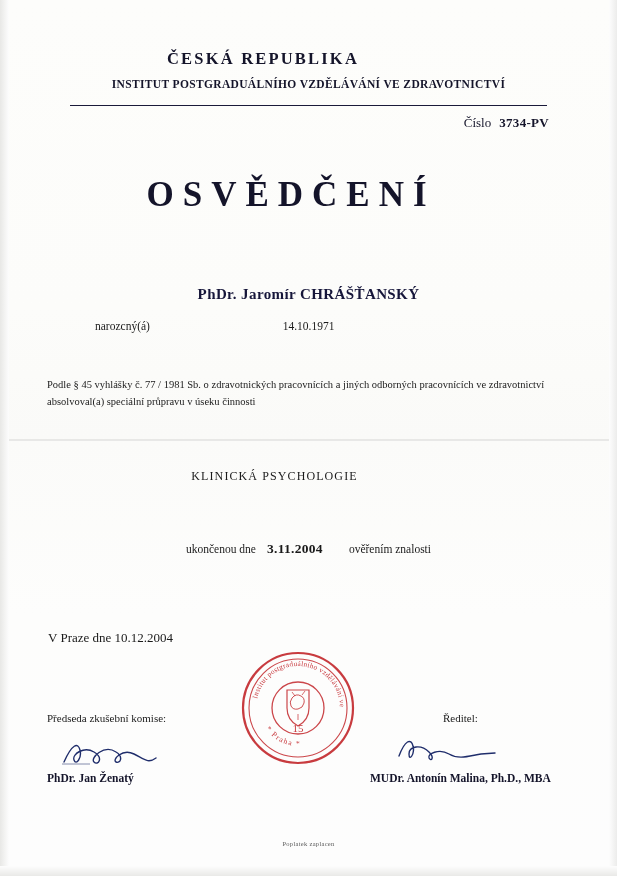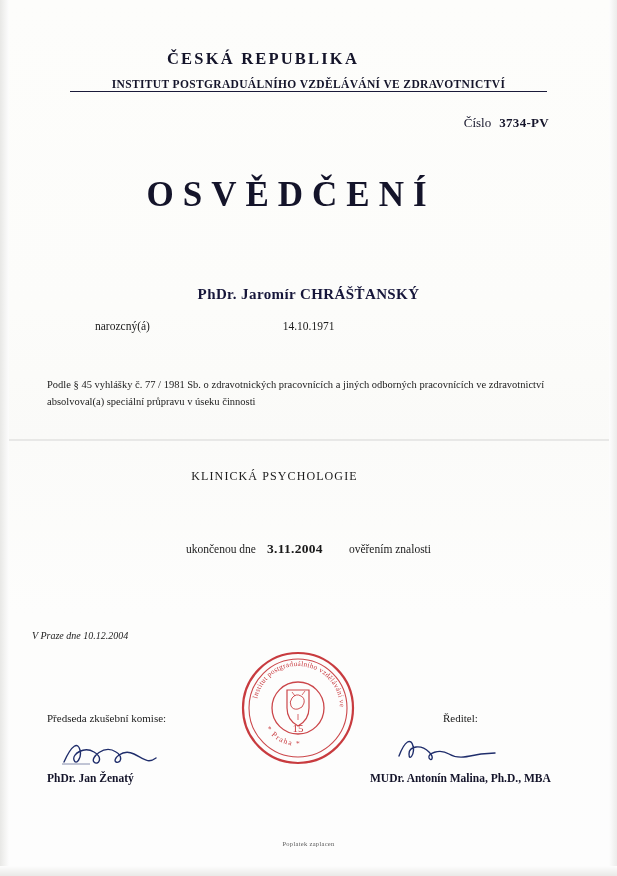--- a/index.html
+++ b/index.html
@@ -67,21 +67,21 @@
   .institute-wrap {
     position: absolute;
     left: 70px; top: 78px; width: 477px;
     text-align: center;
   }
   .institute {
     font-size: 11.5px;
     font-weight: bold;
     letter-spacing: 0.35px;
     color: #14142a;
-    padding-bottom: 0;
+    padding-bottom: 14px;
   }
   .rule {
     border-bottom: 1.6px solid #1a1a3a;
     width: 100%;
     margin-top: 1px;
   }
   .number-line {
     position: absolute;
     right: 68px; top: 115px;
     font-size: 13px;
@@ -152,24 +152,23 @@
     font-size: 13.5px;
     font-weight: bold;
     margin: 0 9px;
     letter-spacing: 0.3px;
   }
   .completed-row .pre { margin-right: 2px; }
   .completed-row .post { margin-left: 17px; }
 
   .place-date {
     position: absolute;
-    left: 32px; top: 630px;
-    font-size: 10px;
-    color: #1a1a1a;
-    font-style: italic;
+    left: 48px; top: 630px;
+    font-size: 13px;
+    color: #1a1a1a;
   }
 
   .sig-label-left {
     position: absolute;
     left: 47px; top: 712px;
     font-size: 11px;
     color: #1a1a1a;
   }
   .sig-label-right {
     position: absolute;

